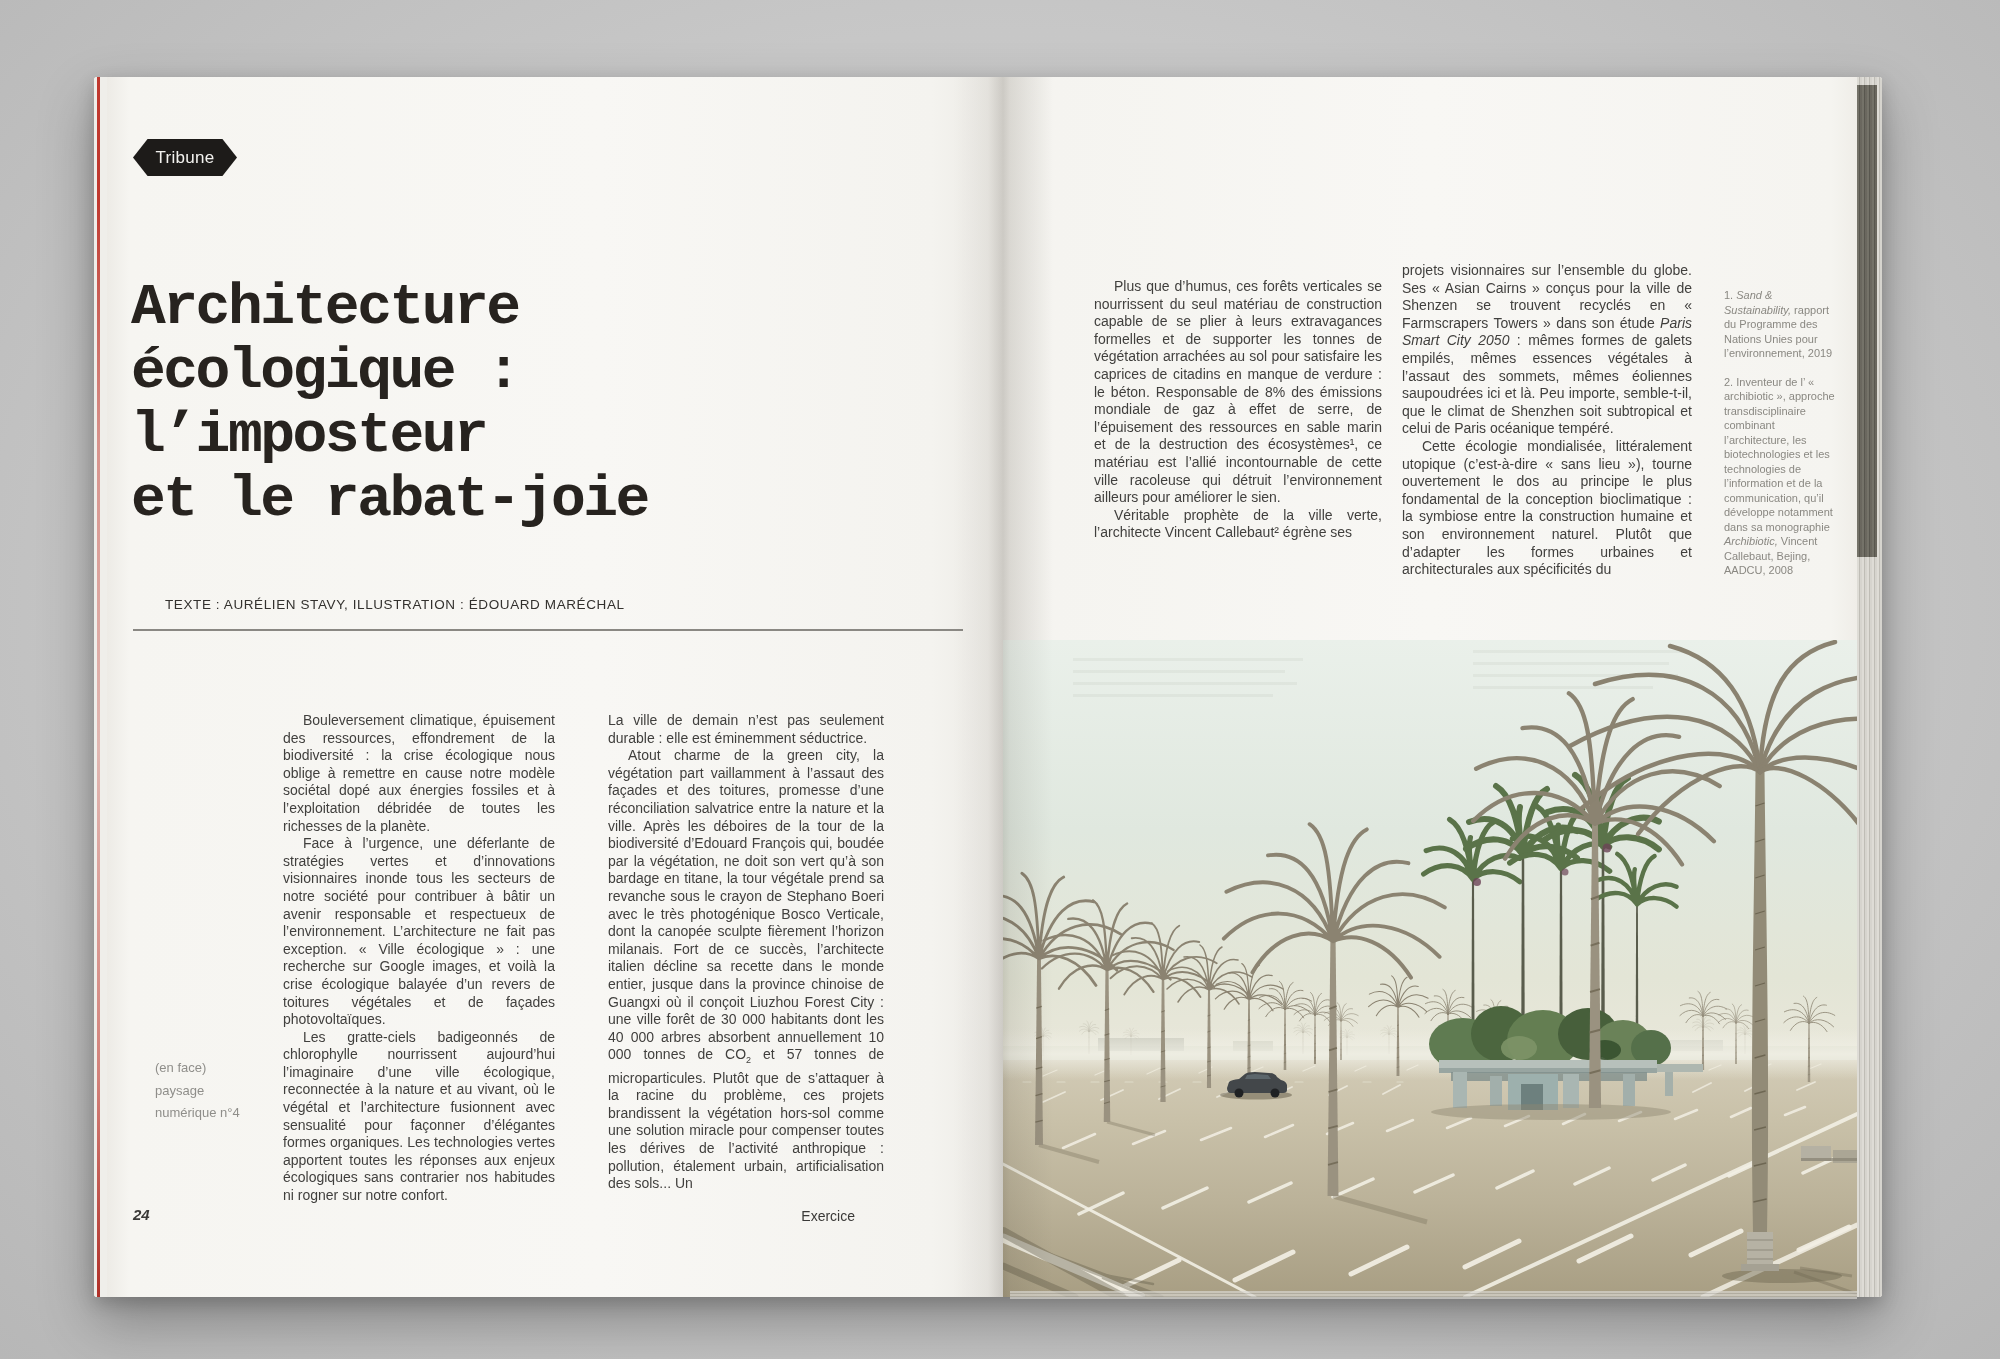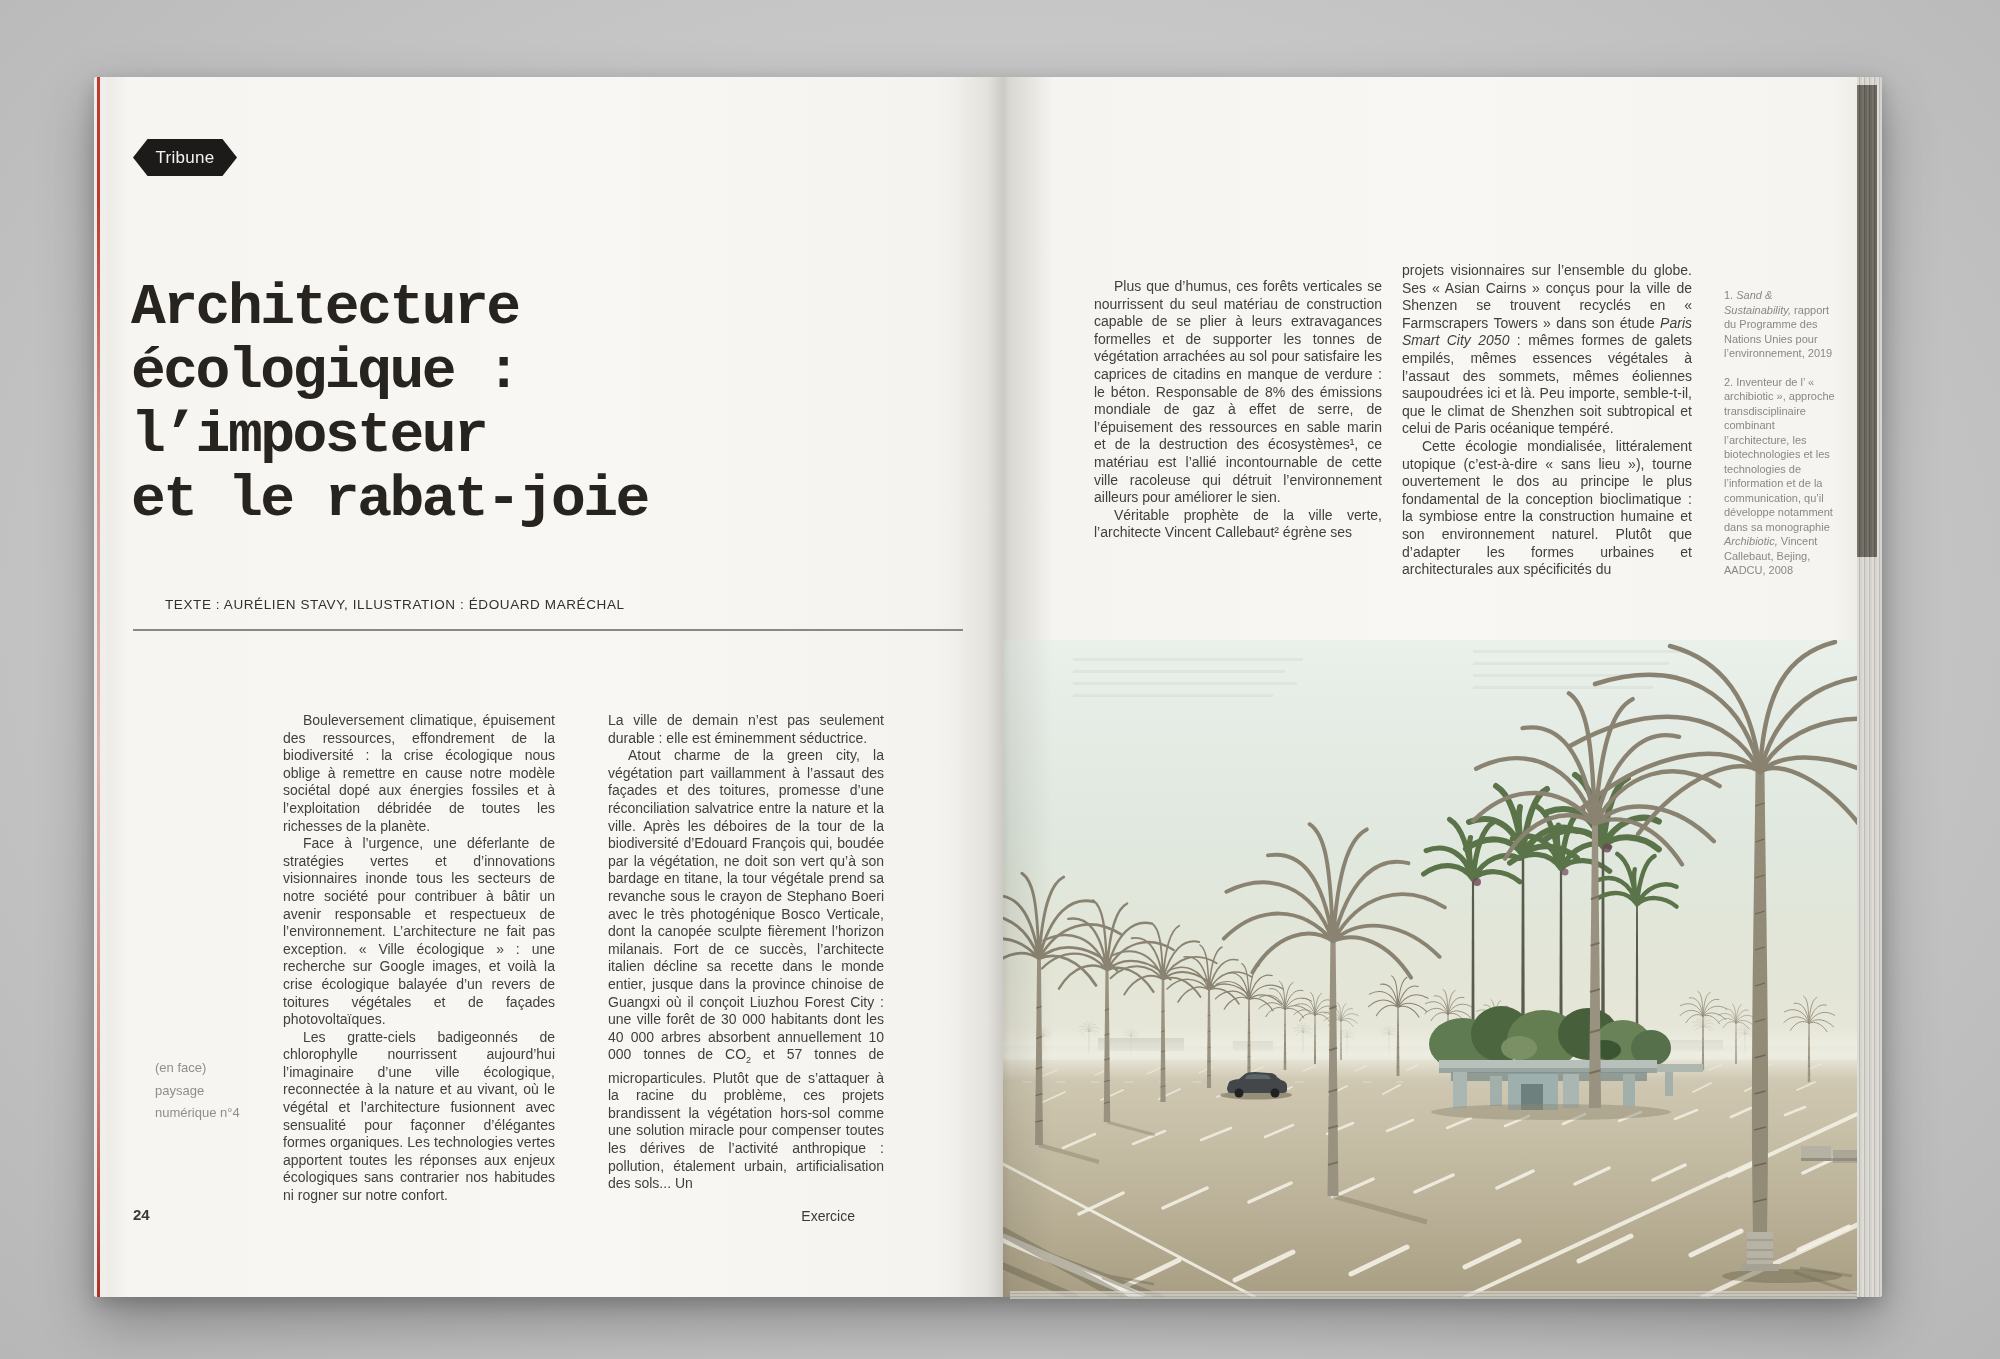--- a/index.html
+++ b/index.html
@@ -37,21 +37,21 @@
   .col{color:#403f3d;font-size:14px;line-height:17.6px;}
   .col p{margin:0;text-align:justify;hyphens:auto;-webkit-hyphens:auto;}
   .ind{text-indent:20px;}
   .col1{left:283px;top:712px;width:272px;}
   .col2{left:608px;top:712px;width:276px;}
   .col3{left:1094px;top:278px;width:288px;}
   .col4{left:1402px;top:262px;width:290px;}
   sub{font-size:9px;}
 
   .caption{left:155px;top:1057px;width:130px;font-size:13px;line-height:22.5px;color:#8f8e8a;}
-  .folio{left:133px;top:1206px;font-size:15px;font-weight:bold;color:#3a3937;}
+  .folio{left:133px;top:1206px;font-size:15px;font-weight:bold;color:#3a3937;font-style:italic;}
   .footer-mag{left:705px;top:1208px;width:150px;text-align:right;font-size:14px;color:#3a3937;}
 
   .footnotes{left:1724px;top:288px;width:112px;font-size:11px;line-height:14.5px;color:#8a8882;}
   .footnotes p{margin:0 0 14px 0;}
 
   .illustration{left:1003px;top:640px;width:854px;height:657px;margin:0;}
   .illustration svg{display:block;}
 
   .trunkA{fill:#9a9280;}
   .bandsA{stroke:#776f5b;stroke-width:.7;fill:none;}

